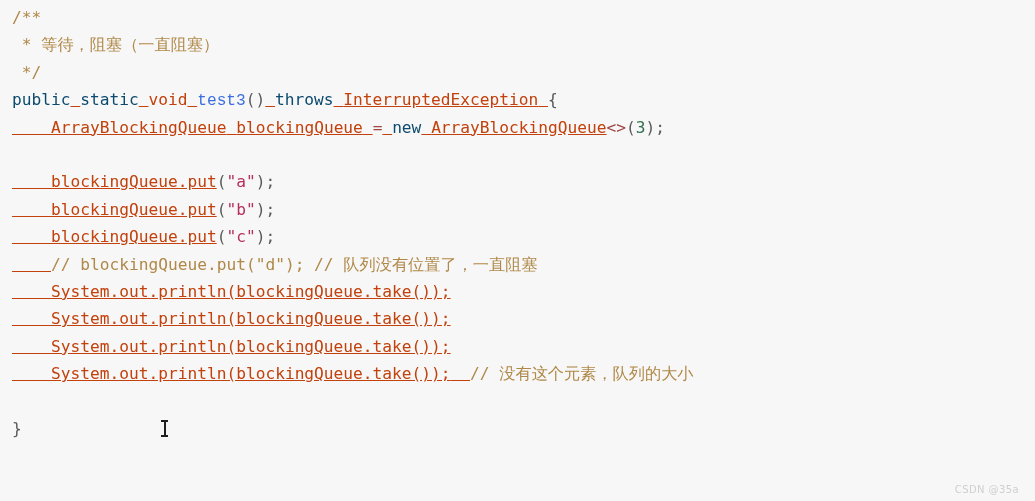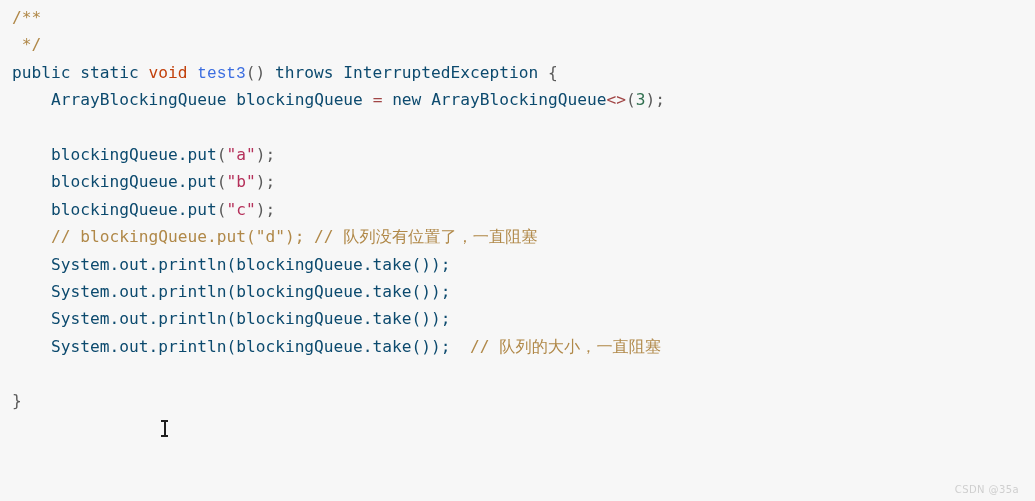--- a/index.html
+++ b/index.html
@@ -29,21 +29,21 @@
     font-size: 16.2px;
     white-space: pre;
     padding-left: 12px;
     color: #2b2b2b;
     letter-spacing: 0px;
   }
   .code-line.blank {
     height: 27.4px;
   }
   
-  .t-plain    { color: #0c4a6e; }
+  .t-plain    { color: #c2410c; text-decoration: underline; }
   .t-comment  { color: #b08848; }
   .t-keyword  { color: #0c4a6e; }
   .t-type     { color: #c2410c; }
   .t-method   { color: #3c6ee0; font-family: Liberation Mono, monospace; }
   .t-string   { color: #b5305a; }
   .t-number   { color: #2f6f4f; }
   .t-generic  { color: #a14545; }
   .t-paren    { color: #5a5a5a; }
 
   
@@ -92,32 +92,33 @@
     margin-top: 11px;
   }
 </style>
 </head>
 <body>
 
 <div id="screenshot">
 
   <div id="code-block">
       <div class="code-line"><span class="t-comment">/**</span></div>
+      <div class="code-line"><span class="t-comment"> * 等待，阻塞（一直阻塞）</span></div>
       <div class="code-line"><span class="t-comment"> */</span></div>
       <div class="code-line"><span class="t-keyword">public</span><span class="t-plain"> </span><span class="t-keyword">static</span><span class="t-plain"> </span><span class="t-type">void</span><span class="t-plain"> </span><span class="t-method">test3</span><span class="t-paren">()</span><span class="t-plain"> </span><span class="t-keyword">throws</span><span class="t-plain"> </span><span class="t-plain">InterruptedException</span><span class="t-plain"> </span><span class="t-paren">{</span></div>
       <div class="code-line"><span class="t-plain">    </span><span class="t-plain">ArrayBlockingQueue</span><span class="t-plain"> </span><span class="t-plain">blockingQueue</span><span class="t-plain"> </span><span class="t-generic">=</span><span class="t-plain"> </span><span class="t-keyword">new</span><span class="t-plain"> </span><span class="t-plain">ArrayBlockingQueue</span><span class="t-generic">&lt;&gt;</span><span class="t-paren">(</span><span class="t-number">3</span><span class="t-paren">);</span></div>
       <div class="code-line blank">&nbsp;</div>
       <div class="code-line"><span class="t-plain">    </span><span class="t-plain">blockingQueue.put</span><span class="t-paren">(</span><span class="t-string">"a"</span><span class="t-paren">);</span></div>
       <div class="code-line"><span class="t-plain">    </span><span class="t-plain">blockingQueue.put</span><span class="t-paren">(</span><span class="t-string">"b"</span><span class="t-paren">);</span></div>
       <div class="code-line"><span class="t-plain">    </span><span class="t-plain">blockingQueue.put</span><span class="t-paren">(</span><span class="t-string">"c"</span><span class="t-paren">);</span></div>
       <div class="code-line"><span class="t-plain">    </span><span class="t-comment">// blockingQueue.put("d"); // 队列没有位置了，一直阻塞</span></div>
       <div class="code-line"><span class="t-plain">    </span><span class="t-plain">System.out.println(blockingQueue.take());</span></div>
       <div class="code-line"><span class="t-plain">    </span><span class="t-plain">System.out.println(blockingQueue.take());</span></div>
       <div class="code-line"><span class="t-plain">    </span><span class="t-plain">System.out.println(blockingQueue.take());</span></div>
-      <div class="code-line"><span class="t-plain">    </span><span class="t-plain">System.out.println(blockingQueue.take());</span><span class="t-plain">  </span><span class="t-comment">// 队列的大小，一直阻塞</span></div>
+      <div class="code-line"><span class="t-plain">    </span><span class="t-plain">System.out.println(blockingQueue.take());</span><span class="t-plain">  </span><span class="t-comment">// 没有这个元素，队列的大小</span></div>
       <div class="code-line blank">&nbsp;</div>
       <div class="code-line"><span class="t-paren">}</span></div>
     </div>
 
   <div id="mouse-cursor" style="left: 161px; top: 419px;">
     <div class="ibeam-top"></div>
     <div class="ibeam-stem"></div>
     <div class="ibeam-bottom"></div>
   </div>
 

